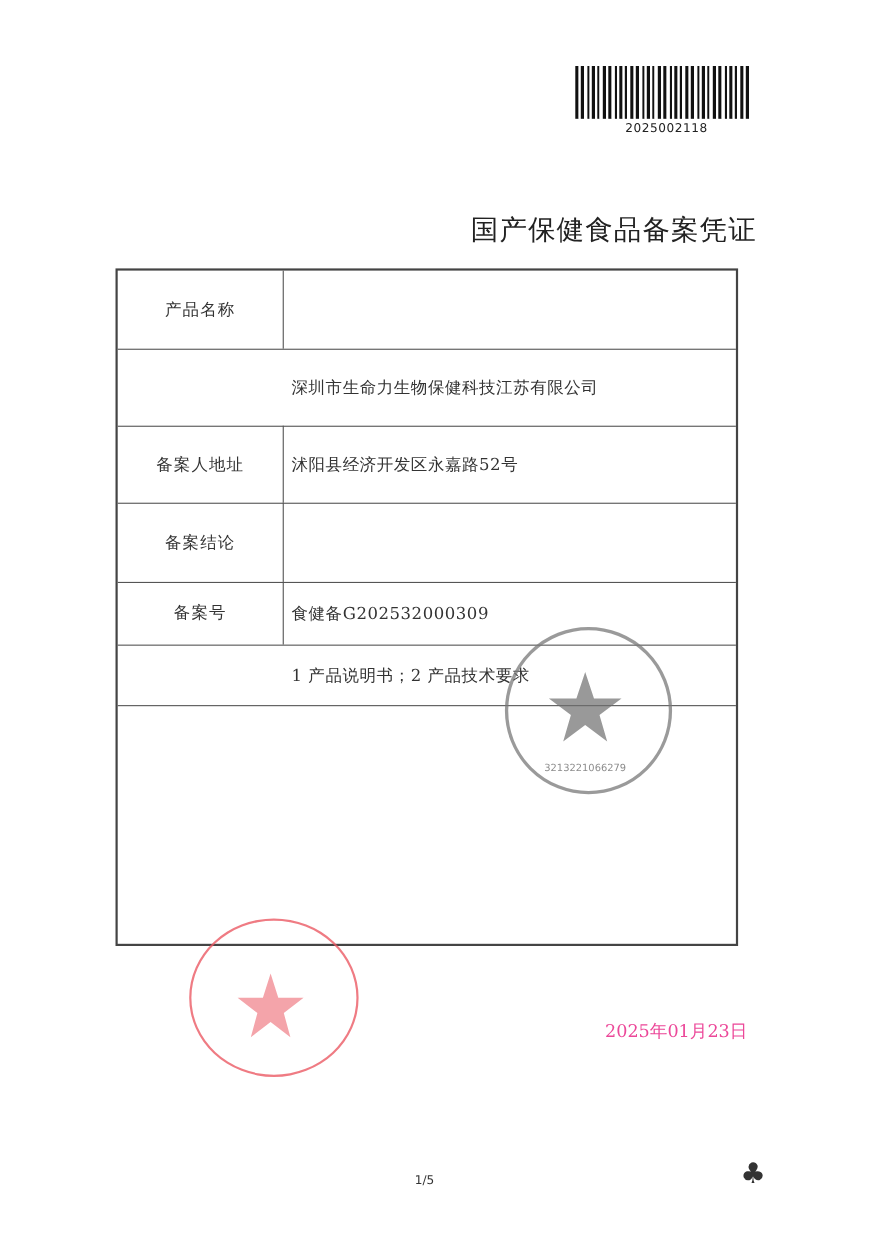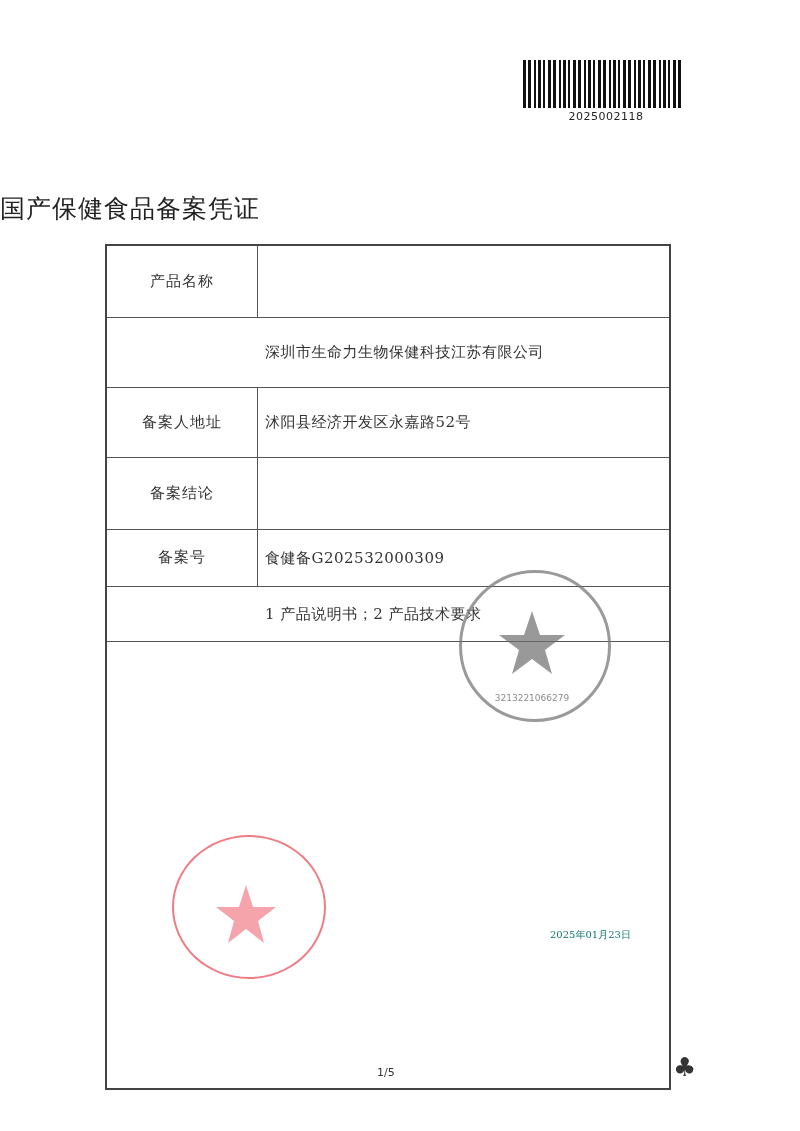--- a/index.html
+++ b/index.html
@@ -3,34 +3,34 @@
 <meta charset="utf-8">
 <style>
   html, body { margin: 0; padding: 0; background: #ffffff; }
   body { width: 800px; height: 1131px; position: relative; overflow: hidden;
          font-family: "DejaVu Serif", "Liberation Serif", serif; color: #2a2a2a; }
   .barcode { position: absolute; left: 523px; top: 60px; width: 166px; height: 48px;
              display: flex; align-items: stretch; }
   .barcode span { display: block; height: 100%; }
   .barcode-num { position: absolute; left: 523px; top: 110px; width: 166px; text-align: center;
                  font-family: "DejaVu Sans", sans-serif; font-size: 11px; color: #222; letter-spacing: 0.5px; }
-  .title { position: absolute; left: 0; width: 688px; top: 192px; text-align: left;
+  .title { position: absolute; left: 0; width: 688px; top: 192px; text-align: right;
            font-family: "DejaVu Sans", sans-serif; font-size: 25px; color: #222; letter-spacing: 1px; }
-  .table { position: absolute; left: 105px; top: 244px; width: 566px; height: 846px;
+  .table { position: absolute; left: 105px; top: 244px; width: 566px; height: 616px;
            border: 2px solid #444; box-sizing: border-box; }
   .row { position: absolute; left: 0; right: 0; border-bottom: 1px solid #555; }
   .row.last { border-bottom: none; }
   .cell-label { position: absolute; left: 0; top: 0; bottom: 0; width: 150px;
                 border-right: 1px solid #555; display: flex; align-items: center; justify-content: center;
                 font-size: 15px; color: #333; letter-spacing: 1px; }
   .cell-value { position: absolute; left: 151px; right: 0; top: 0; bottom: 0;
                 display: flex; align-items: center; padding-left: 7px; padding-right: 6px;
                 font-size: 15px; color: #333; line-height: 26px; letter-spacing: 0.5px; }
   sup { font-size: 8px; }
-  .date { position: absolute; left: 550px; top: 928px; font-size: 10px; color: #0f766e; }
+  .date { position: absolute; left: 550px; top: 928px; font-size: 16px; color: #ec4899; }
   .page-num { position: absolute; left: 377px; top: 1066px; font-family: "DejaVu Sans", sans-serif;
               font-size: 11px; color: #333; }
   .club { position: absolute; left: 673px; top: 1052px; font-size: 26px; color: #333; }
   .stamp { position: absolute; border-radius: 50%; }
   .stamp-gray { left: 459px; top: 570px; width: 146px; height: 146px; border: 3px solid rgba(120,120,120,0.75); }
   .stamp-red { left: 172px; top: 835px; width: 150px; height: 140px; border: 2px solid rgba(235,90,100,0.8); }
   .stamp svg { position: absolute; left: 0; top: 0; }
 </style>
 </head>
 <body>

